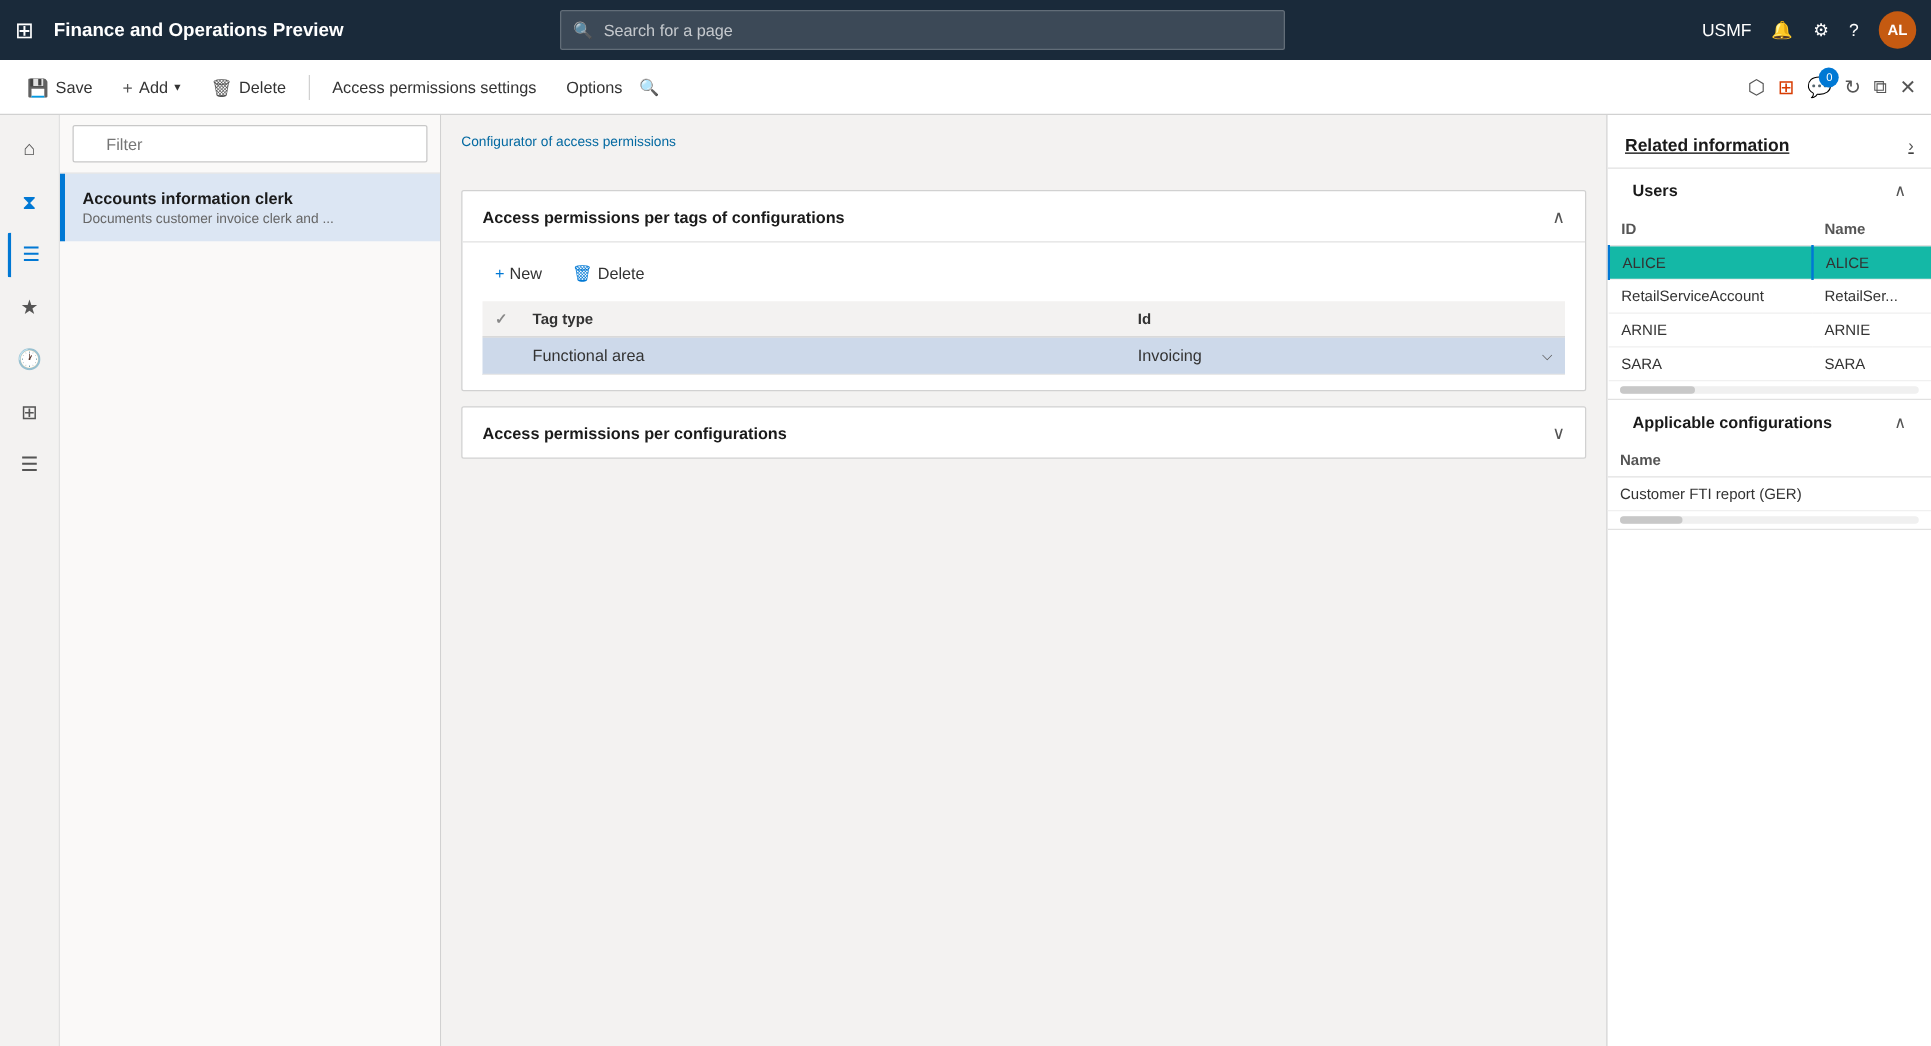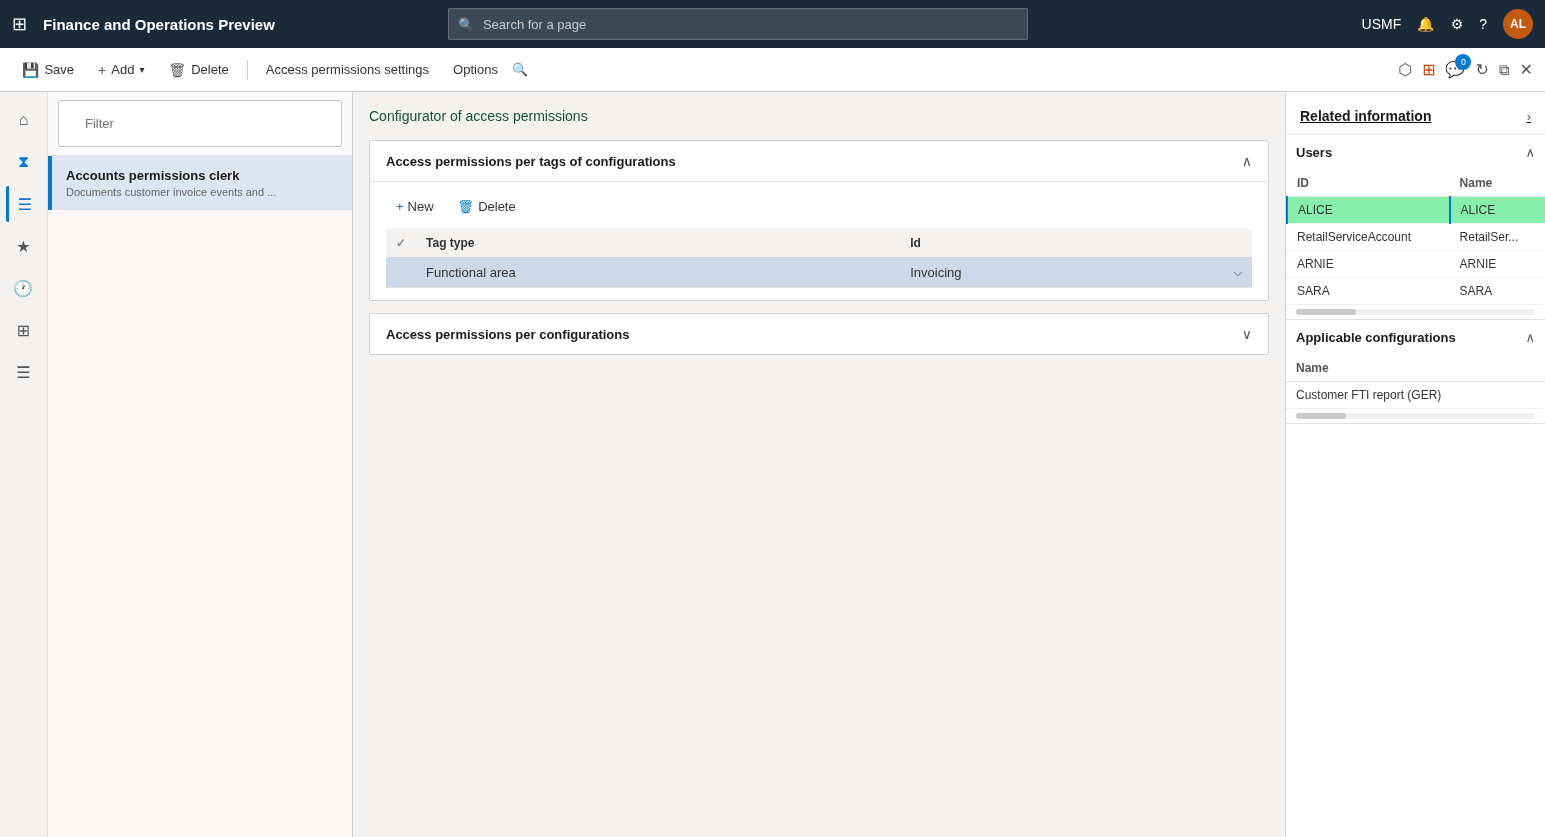--- a/index.html
+++ b/index.html
@@ -116,21 +116,21 @@
       border-right: 1px solid #d1d1d1;
       display: flex;
       flex-direction: column;
     }
     .list-panel .filter-bar {
       padding: 8px 10px;
       border-bottom: 1px solid #e1e1e1;
     }
     .filter-input {
       width: 100%;
-      height: 47px;
+      height: 30px;
       border: 1px solid #c8c8c8;
       border-radius: 2px;
       padding: 0 8px 0 26px;
       font-size: 13px;
       outline: none;
       background: white;
       position: relative;
     }
     .filter-wrap { position: relative; }
     .filter-wrap .filter-icon { position: absolute; left: 8px; top: 50%; transform: translateY(-50%); color: #888; font-size: 12px; }
@@ -150,21 +150,21 @@
     
     .content-area {
       flex: 1;
       background: #f3f2f1;
       padding: 16px;
       overflow-y: auto;
       display: flex;
       flex-direction: column;
       gap: 12px;
     }
-    .configurator-title { font-size: 14px; color: #14532d; margin-bottom: 4px; }
+    .configurator-title { font-size: 11px; color: #0369a1; margin-bottom: 20px; }
 
     .section-card {
       background: white;
       border: 1px solid #d1d1d1;
       border-radius: 2px;
     }
     .section-header {
       display: flex;
       align-items: center;
       justify-content: space-between;
@@ -228,42 +228,42 @@
       padding: 16px 14px 10px 14px;
       border-bottom: 1px solid #e1e1e1;
       text-decoration: underline;
     }
     .right-panel-header .title { font-size: 14px; font-weight: 600; color: #1a1a1a; }
     .right-panel-header .expand-icon { color: #555; cursor: pointer; font-size: 13px; }
 
     .right-section { border-bottom: 1px solid #e1e1e1; }
     .right-section-header {
       display: flex; align-items: center; justify-content: space-between;
-      padding: 10px 10px;
+      padding: 10px 20px;
       cursor: pointer;
     }
     .right-section-header .sec-title { font-size: 13px; font-weight: 600; color: #1a1a1a; }
     .right-section-header .chevron { font-size: 13px; color: #555; }
 
     .right-table { width: 100%; border-collapse: collapse; }
     .right-table th {
       text-align: left;
       padding: 6px 10px;
       font-size: 12px;
       color: #555;
       border-bottom: 1px solid #e1e1e1;
       font-weight: 600;
     }
     .right-table td {
       padding: 6px 10px;
       font-size: 12px;
       color: #333;
       border-bottom: 1px solid #f0f0f0;
     }
-    .right-table tr.selected-row td { background: #86efac; border-left: 2px solid #0078d4; }
+    .right-table tr.selected-row td { background: #14b8a6; border-left: 2px solid #0078d4; }
 
     .scrollbar-track {
       height: 6px;
       background: #f0f0f0;
       margin: 4px 10px;
       border-radius: 3px;
     }
     .scrollbar-thumb {
       height: 6px;
       background: #c8c8c8;
@@ -352,22 +352,22 @@
   </div>
 
   <div class="list-panel">
     <div class="filter-bar">
       <div class="filter-wrap">
         <span class="filter-icon">🔍</span>
         <input class="filter-input" type="text" placeholder="Filter" style="">
       </div>
     </div>
     <div class="list-item selected">
-      <div class="item-title">Accounts permissions clerk</div>
-      <div class="item-desc">Documents customer invoice events and ...</div>
+      <div class="item-title">Accounts information clerk</div>
+      <div class="item-desc">Documents customer invoice clerk and ...</div>
     </div>
   </div>
 
   <div class="content-area">
     <div class="configurator-title">Configurator of access permissions</div>
 
     <div class="section-card">
       <div class="section-header">
         <span class="section-title">Access permissions per tags of configurations</span>
         <span class="chevron">∧</span>

